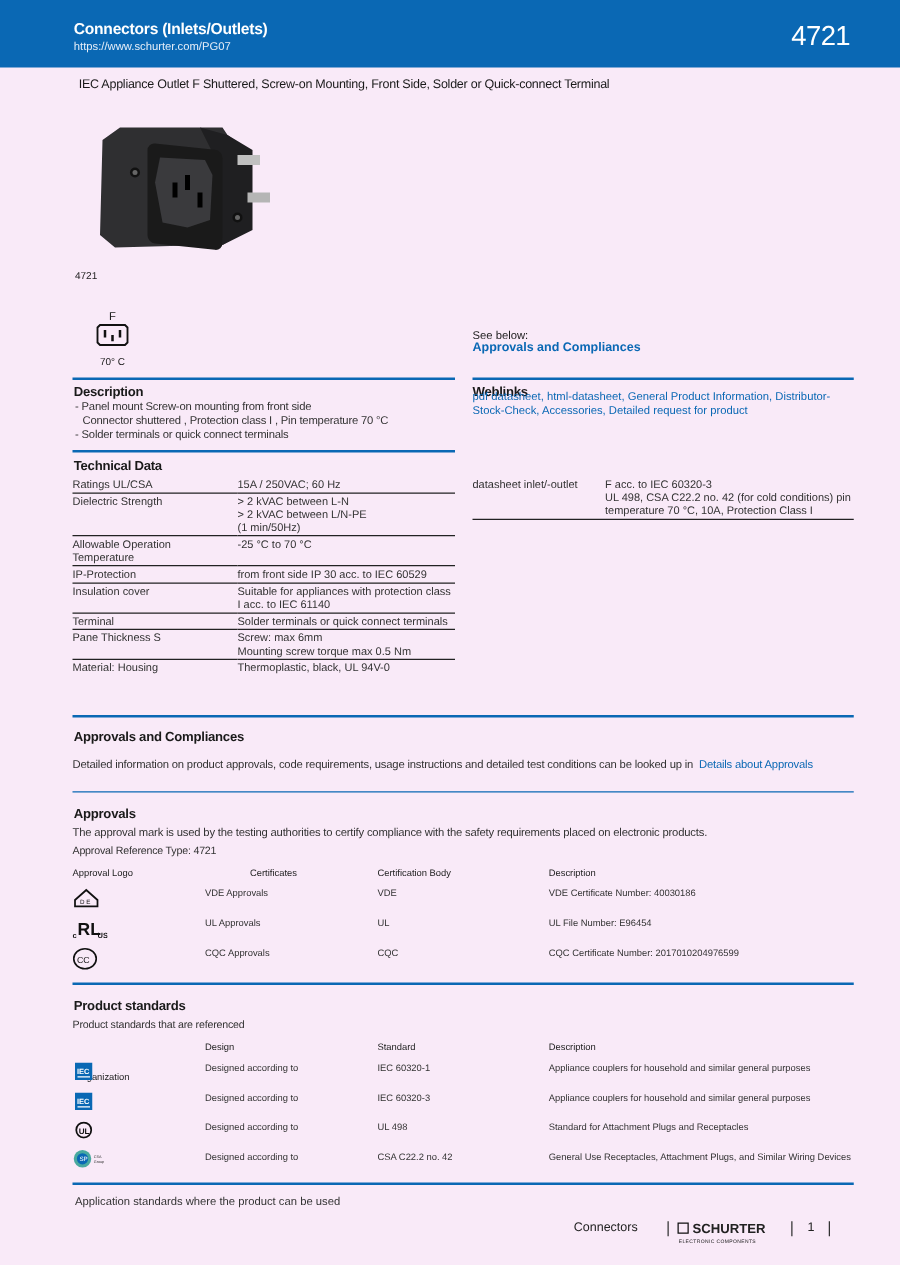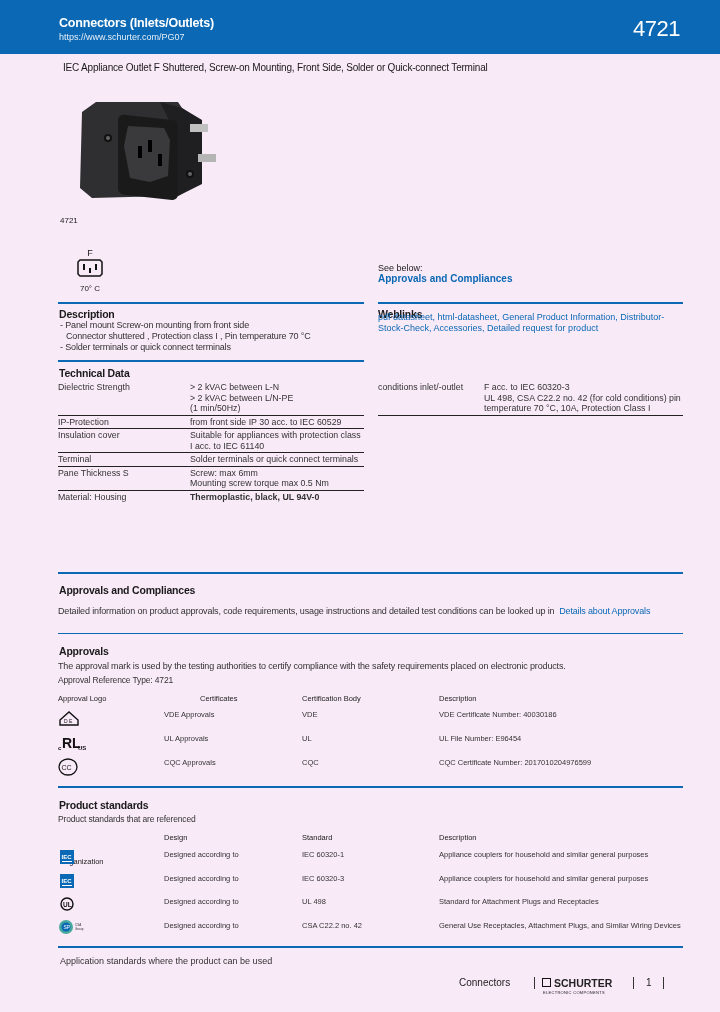--- a/index.html
+++ b/index.html
@@ -101,53 +101,61 @@
   <a>Accessories</a>,
   <a>Detailed request for product</a>
 </div>
 
 <div class="rule" style="left:58px; top:360px; width:306px;"></div>
 
 <div class="sec-title" style="left:59px; top:367px;text-align:right;">Technical Data</div>
 <table class="tech">
   <tbody>
   <tr>
+        <td class="k">Ratings UL/CSA</td>
+        <td>15A / 250VAC; 60 Hz</td>
+      </tr>
+  <tr>
         <td class="k">Dielectric Strength</td>
         <td style="white-space:pre-line;">&gt; 2 kVAC between L-N
 &gt; 2 kVAC between L/N-PE
 (1 min/50Hz)</td>
       </tr>
   <tr>
+        <td class="k">Allowable Operation Temperature</td>
+        <td>-25 °C to 70 °C</td>
+      </tr>
+  <tr>
         <td class="k">IP-Protection</td>
         <td>from front side IP 30 acc. to IEC 60529</td>
       </tr>
   <tr>
         <td class="k">Insulation cover</td>
         <td>Suitable for appliances with protection class I acc. to IEC 61140</td>
       </tr>
   <tr>
         <td class="k">Terminal</td>
         <td>Solder terminals or quick connect terminals</td>
       </tr>
   <tr>
         <td class="k">Pane Thickness S</td>
         <td style="white-space:pre-line;">Screw: max 6mm
 Mounting screw torque max 0.5 Nm</td>
       </tr>
   <tr>
         <td class="k" style="border-bottom:none;">Material: Housing</td>
-        <td style="border-bottom:none;font-weight:bold;">Thermoplastic, black, UL 94V-0</td>
+        <td style="border-bottom:none;">Thermoplastic, black, UL 94V-0</td>
       </tr>
 </tbody>
   </table>
 
 <table class="tech2">
   <tbody>
       <tr>
-        <td class="k">conditions inlet/-outlet</td>
+        <td class="k">datasheet inlet/-outlet</td>
         <td style="white-space:pre-line;">F acc. to IEC 60320-3
 UL 498, CSA C22.2 no. 42 (for cold conditions) pin temperature 70 °C, 10A, Protection Class I</td>
       </tr>
 </tbody>
   </table>
 
 <div class="rule" style="left:58px; top:572px; width:625px;"></div>
 
 <div class="sec-title" style="left:59px; top:584px;">Approvals and Compliances</div>
 <div class="para" style="top:605px; width:625px;">

